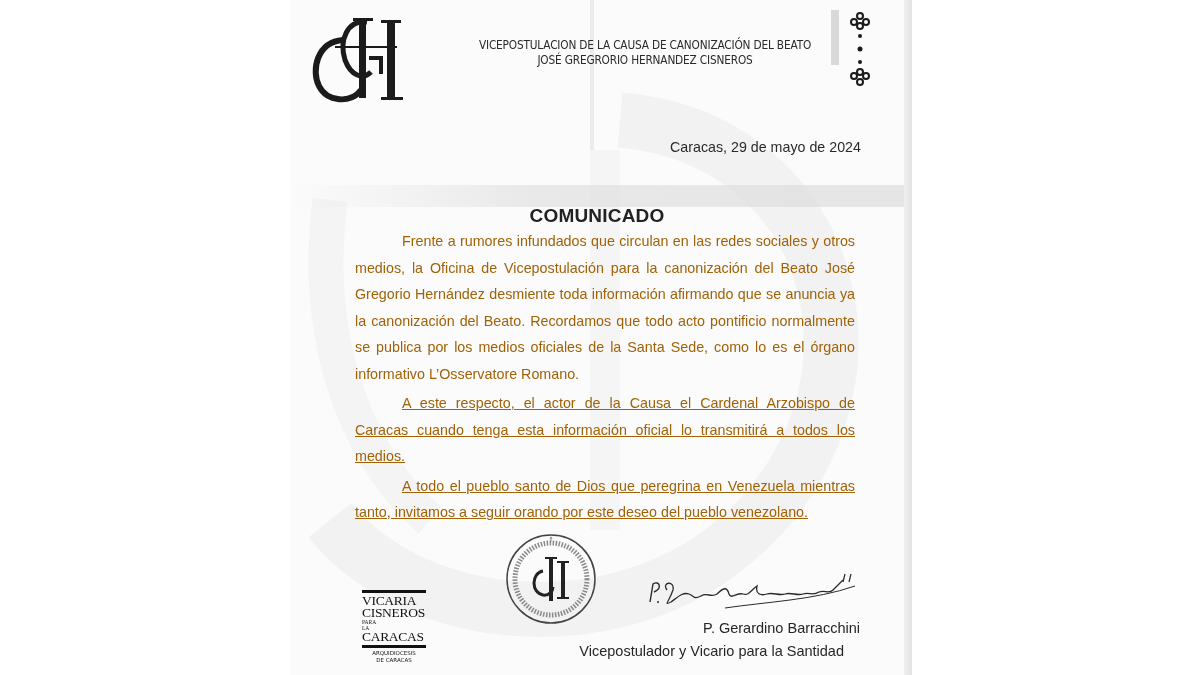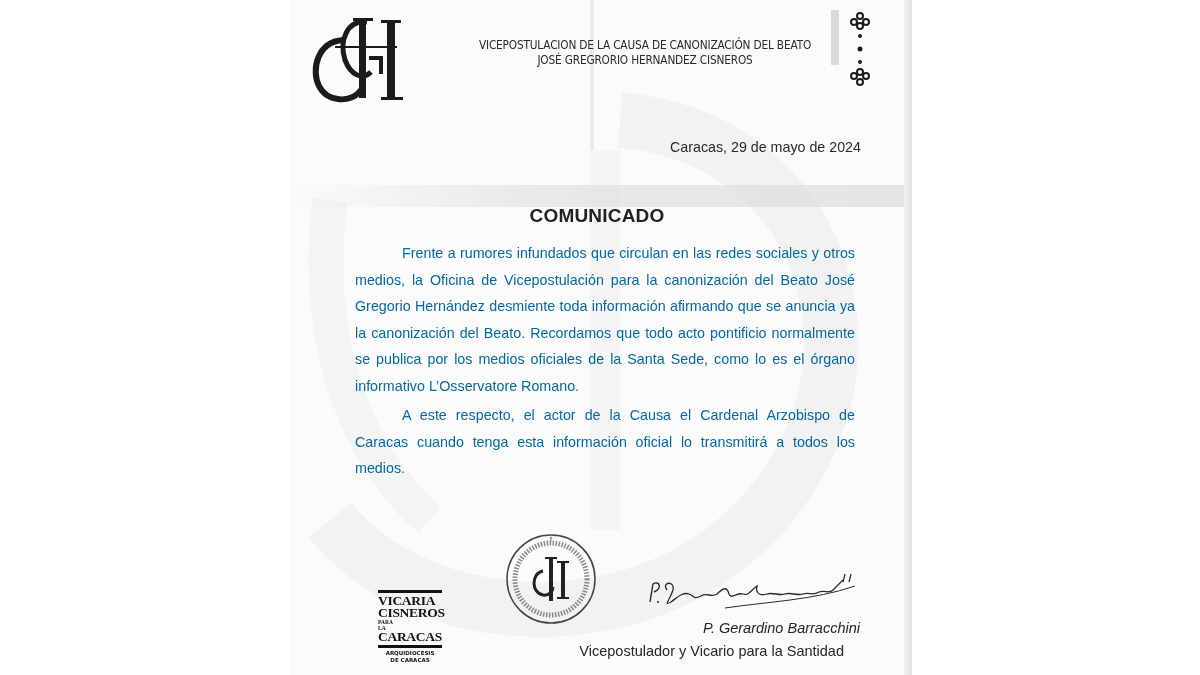--- a/index.html
+++ b/index.html
@@ -109,49 +109,50 @@
       top: 205px;
       text-align: center;
       font-weight: bold;
       font-size: 19px;
       color: #222;
       letter-spacing: 0.2px;
     }
     .body-text {
       position: absolute;
       left: 65px;
-      top: 240px;
+      top: 228px;
       width: 500px;
       font-size: 14.3px;
       line-height: 26.5px;
-      color: #0369a1;
+      color: #a16207;
       text-align: justify;
     }
     .body-text p {
       margin: 0;
       text-indent: 47px;
     }
     .body-text p + p {
       margin-top: 3px;
+      text-decoration: underline;
     }
     .seal {
       position: absolute;
       left: 213px;
       top: 531px;
       width: 96px;
       height: 96px;
     }
     .vicaria-logo {
       position: absolute;
-      left: 88px;
+      left: 72px;
       top: 588px;
       width: 64px;
       color: #111;
       font-family: "Liberation Serif", "DejaVu Serif", serif;
-      font-weight: bold;
+      font-weight: normal;
     }
     .vicaria-logo .bar {
       height: 3px;
       background: #111;
       margin: 2px 0;
     }
     .vicaria-logo .big {
       font-size: 13.5px;
       line-height: 12px;
       letter-spacing: -0.3px;
@@ -173,21 +174,20 @@
       width: 220px;
       height: 40px;
     }
     .signer-name {
       position: absolute;
       right: 52px;
       top: 620px;
       font-size: 14.5px;
       color: #262626;
       text-align: right;
-      font-style: italic;
     }
     .signer-role {
       position: absolute;
       right: 68px;
       top: 643px;
       font-size: 14.5px;
       color: #262626;
       text-align: right;
     }
   </style>
@@ -241,20 +241,21 @@
     </g>
   </svg>
 
   <div class="date">Caracas, 29 de mayo de 2024</div>
 
   <div class="title">COMUNICADO</div>
 
   <div class="body-text">
     <p>Frente a rumores infundados que circulan en las redes sociales y otros medios, la Oficina de Vicepostulación para la canonización del Beato José Gregorio Hernández desmiente toda información afirmando que se anuncia ya la canonización del Beato. Recordamos que todo acto pontificio normalmente se publica por los medios oficiales de la Santa Sede, como lo es el órgano informativo L’Osservatore Romano.</p>
     <p>A este respecto, el actor de la Causa el Cardenal Arzobispo de Caracas cuando tenga esta información oficial lo transmitirá a todos los medios.</p>
+    <p>A todo el pueblo santo de Dios que peregrina en Venezuela mientras tanto, invitamos a seguir orando por este deseo del pueblo venezolano.</p>
   </div>
 
   <div class="vicaria-logo">
     <div class="bar"></div>
     <div class="big">VICARIA</div>
     <div class="big">CISNEROS</div>
     <div class="tiny">PARA</div>
     <div class="tiny">LA</div>
     <div class="big">CARACAS</div>
     <div class="bar"></div>

